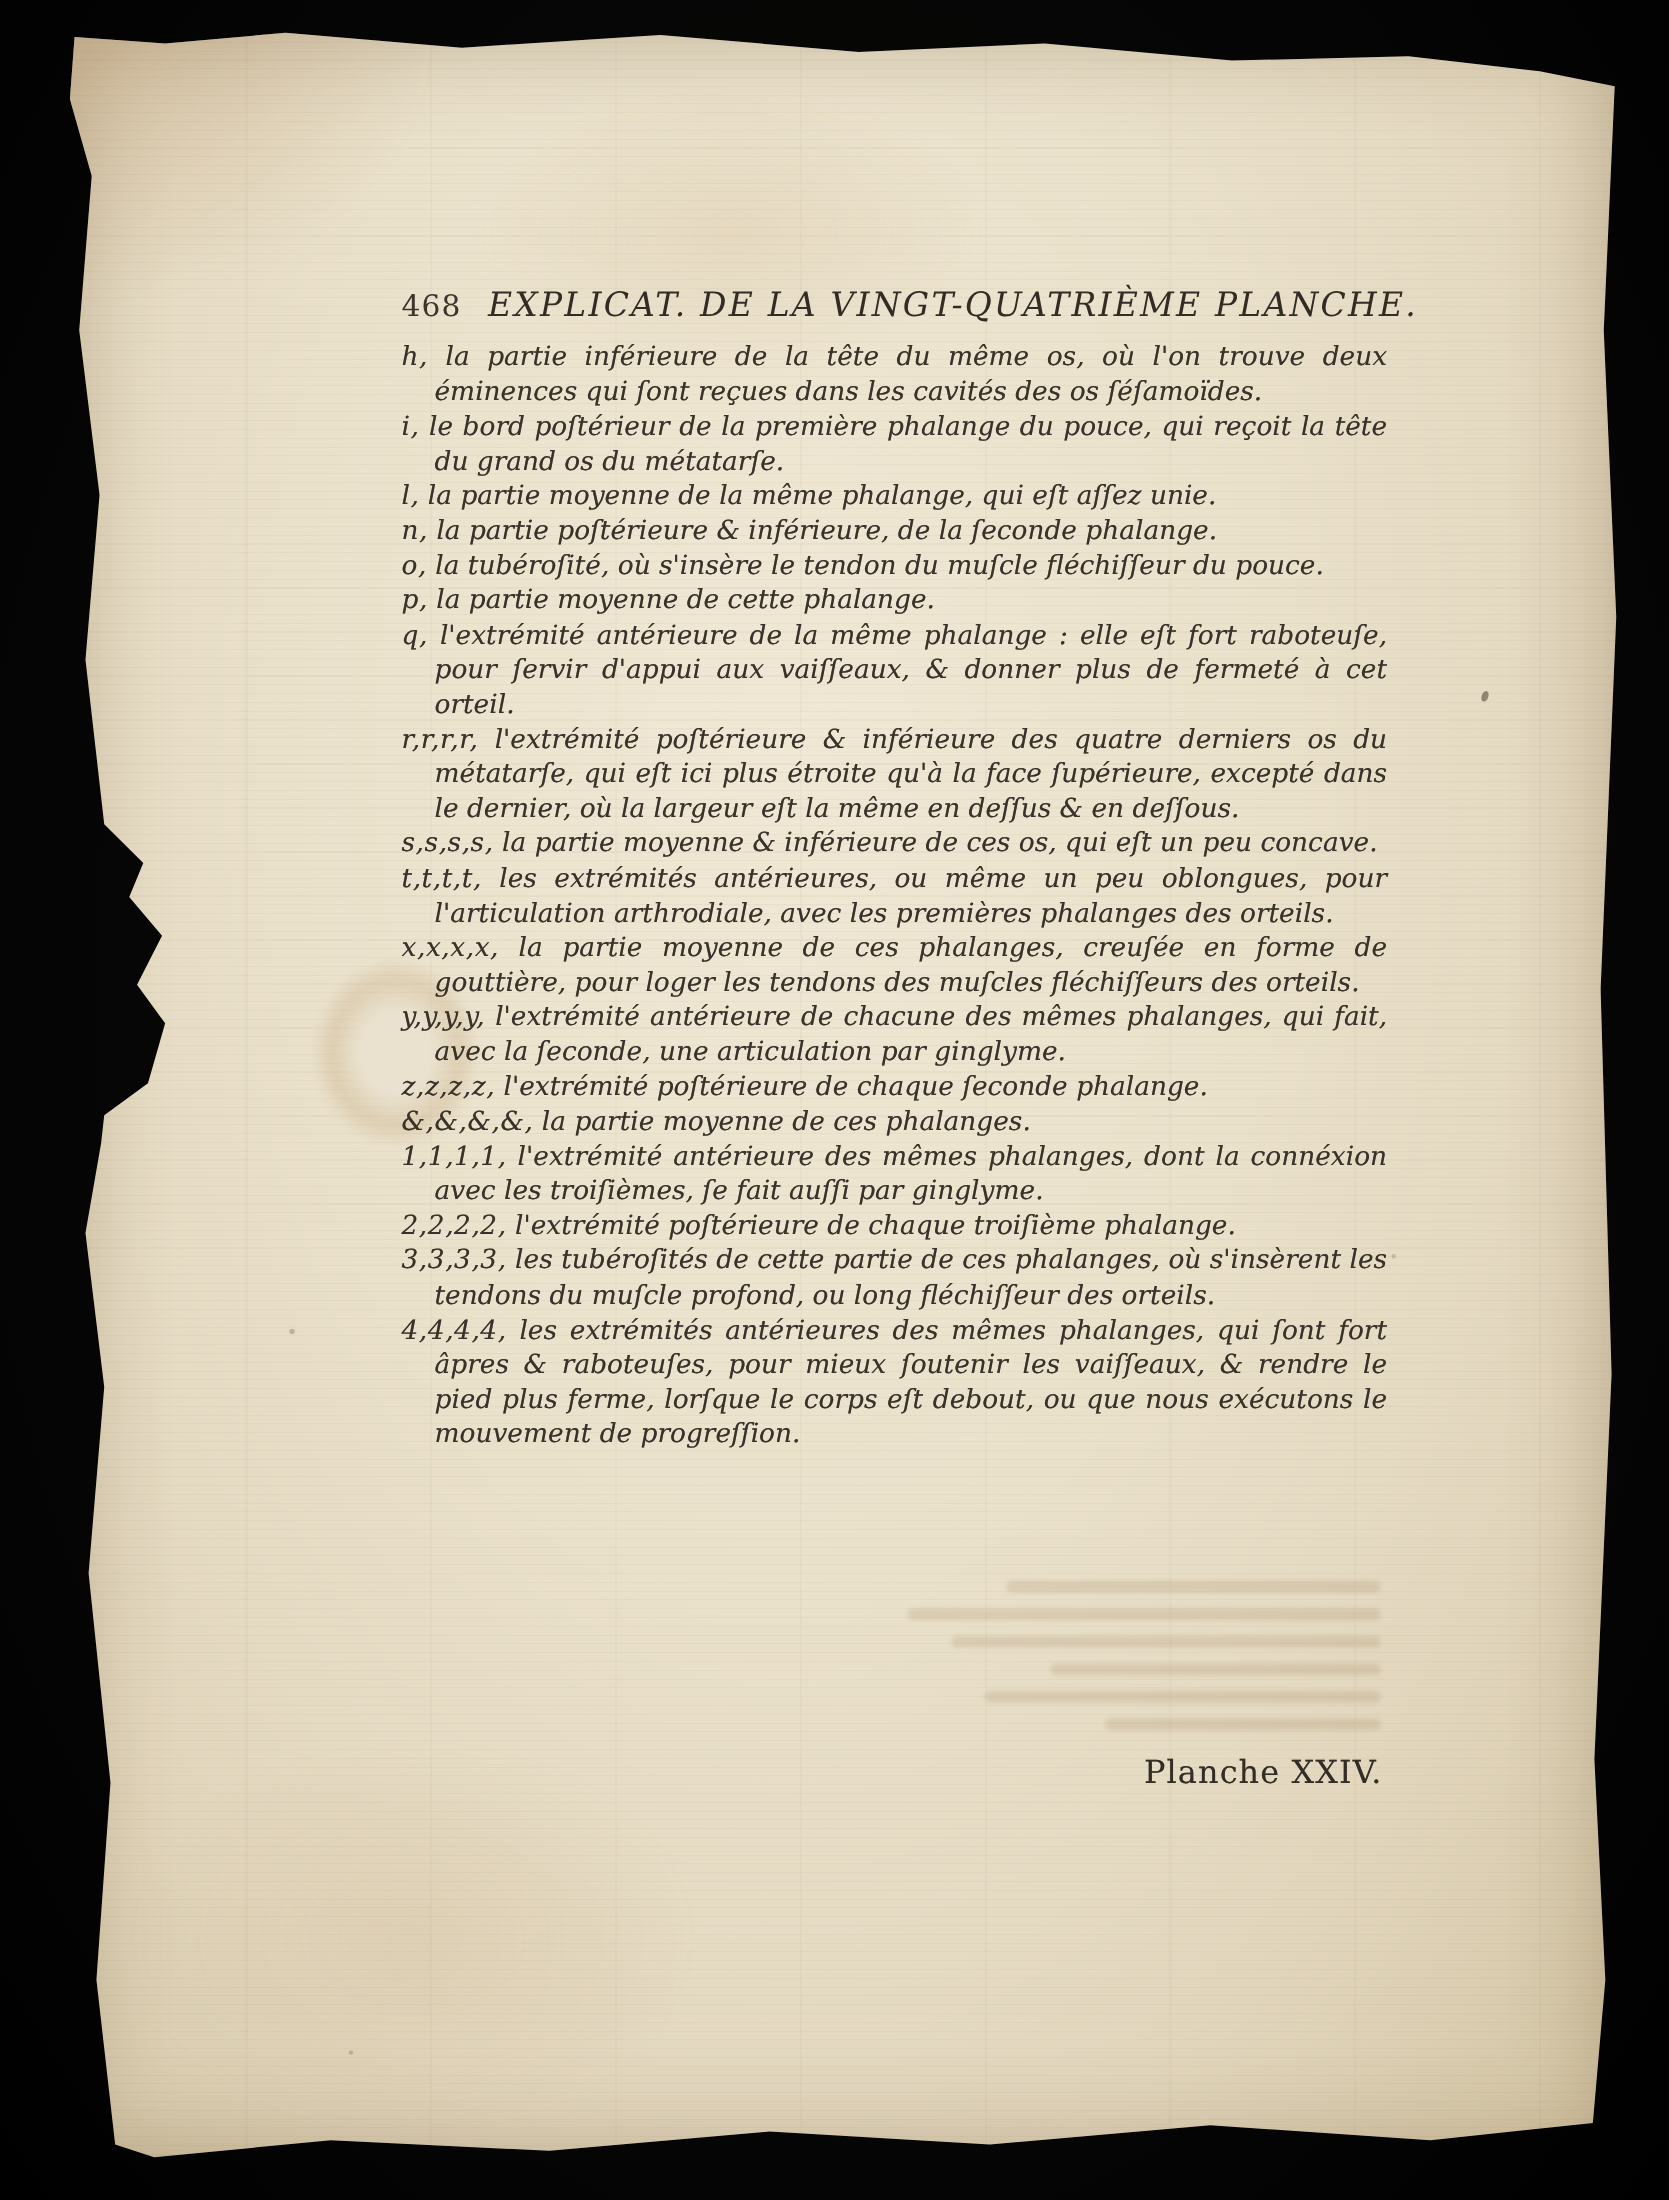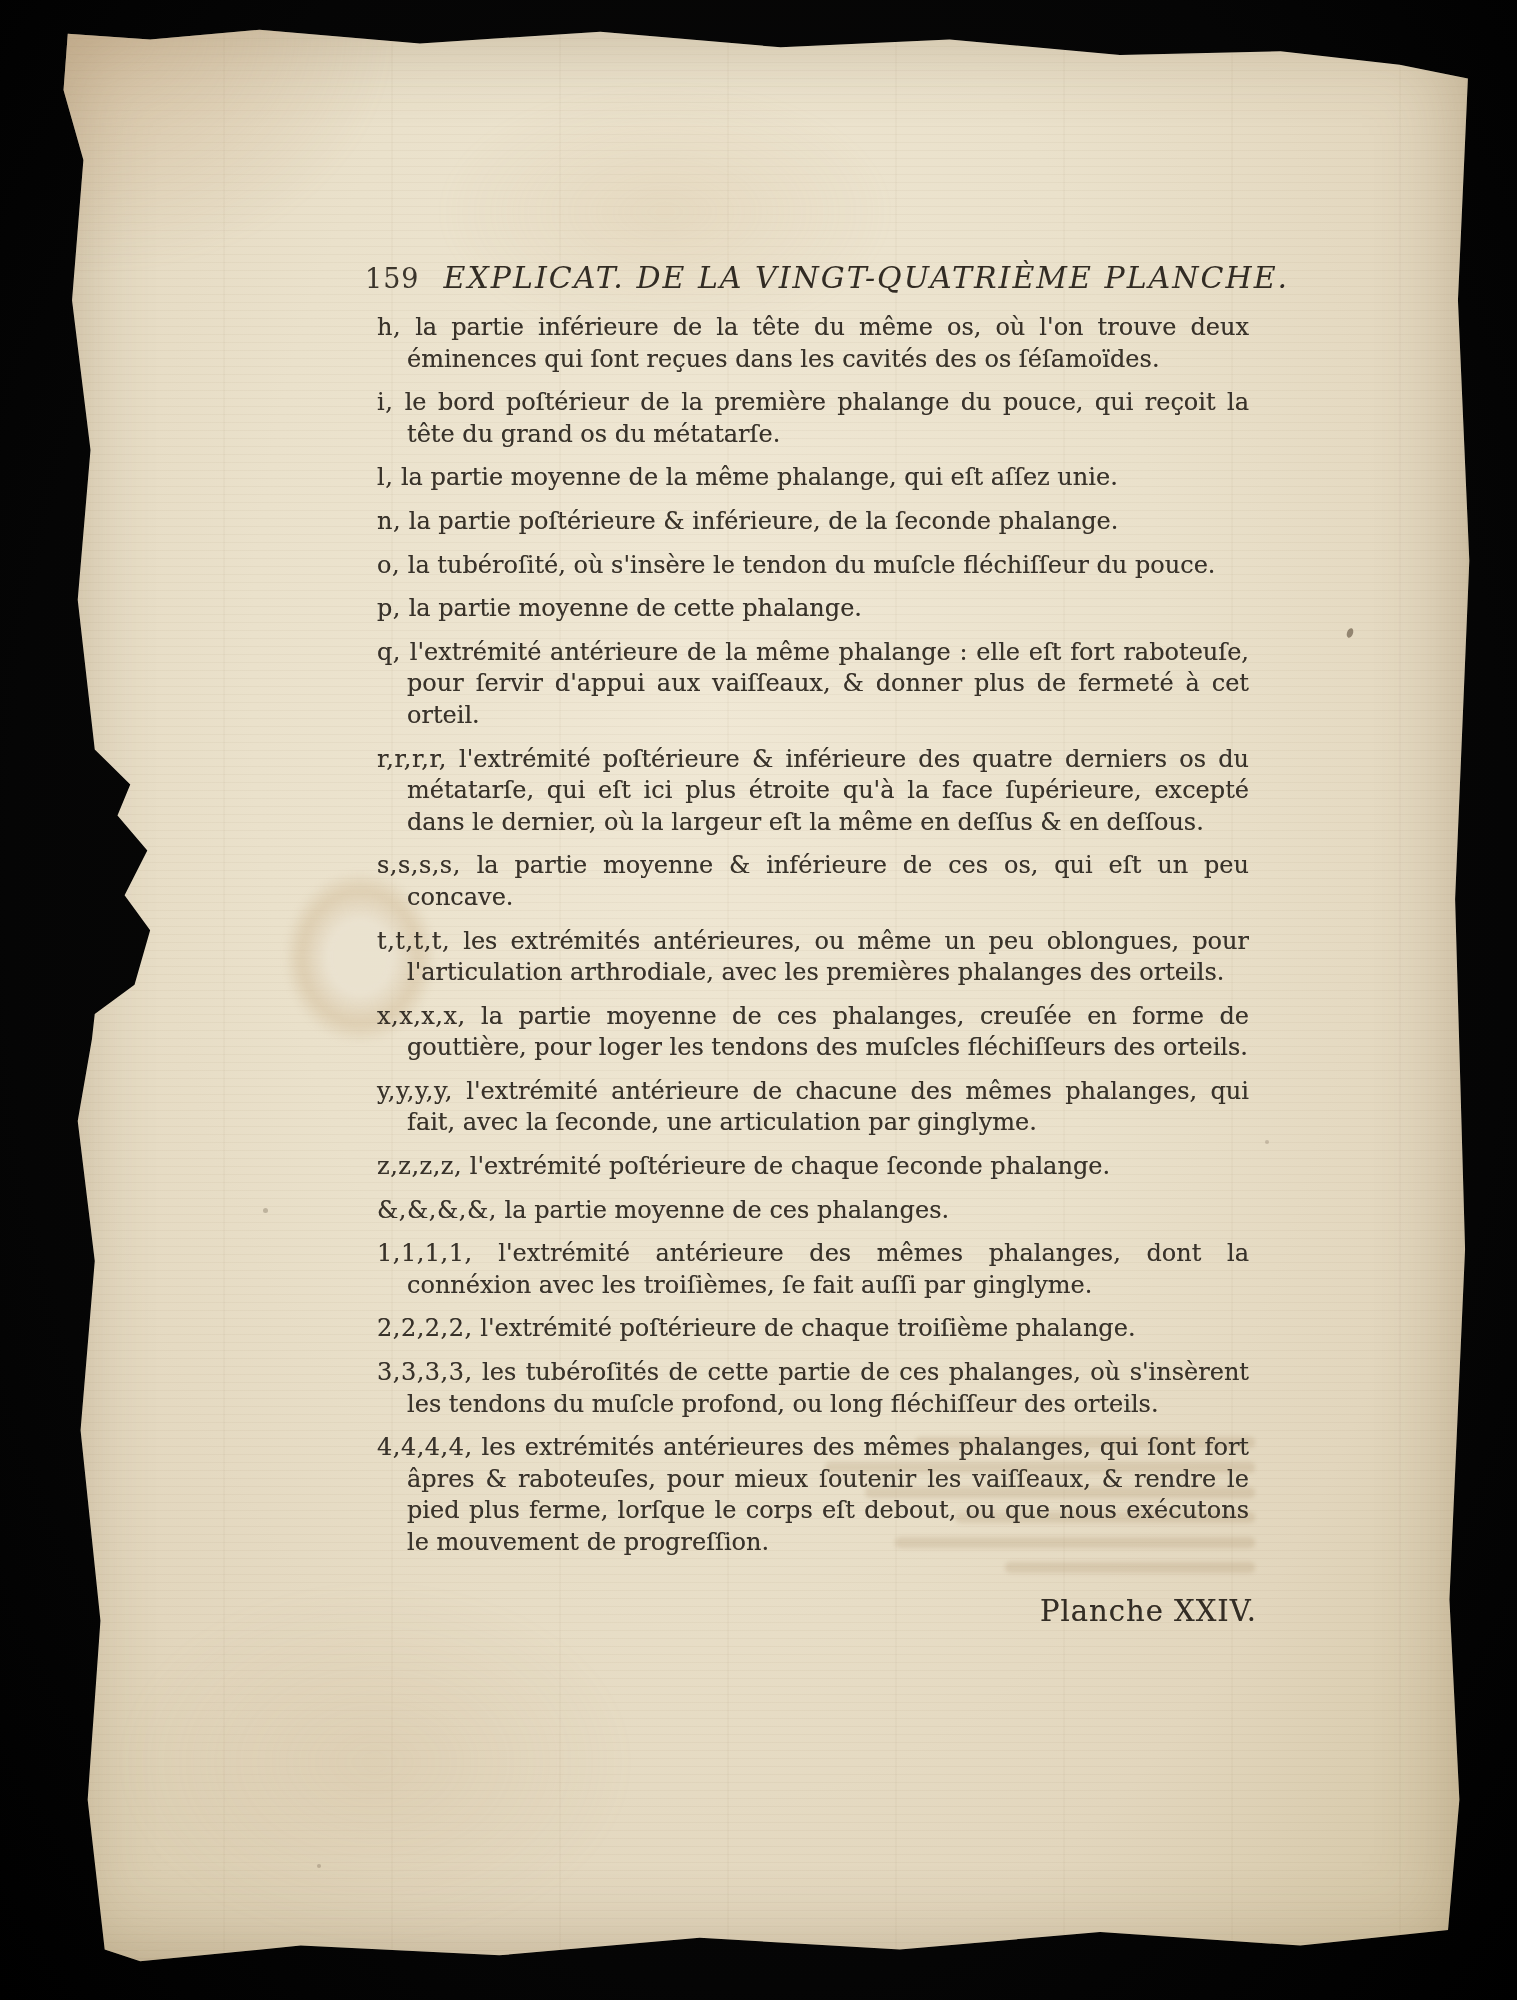--- a/index.html
+++ b/index.html
@@ -64,22 +64,22 @@
   .verso .v4{width:300px;}.verso .v5{width:360px;}.verso .v6{width:250px;}
 
   .content{position:absolute;left:310px;top:238px;width:896px;color:#38322a;}
   .page-header{display:flex;align-items:baseline;height:40px;margin-bottom:9px;white-space:nowrap;}
   .pagenum{font-size:27px;letter-spacing:1px;color:#3b352c;}
   .title{
     font-style:italic;font-size:30px;margin-left:24px;letter-spacing:2px;
     color:#322c24;transform:scaleY(1.02);
   }
   .entries{font-size:24px;line-height:31.6px;text-align:justify;}
-  .entry{margin:12px;padding-left:30px;text-indent:-30px;
-         text-shadow:0 0 0.5px rgba(56,50,42,0.55);}
+  .entry{margin:0;padding-left:30px;text-indent:-30px;
+         text-shadow:0 0 0.5px rgba(56,50,42,0.55);font-style:italic;}
   .entry .lbl{letter-spacing:0.5px;}
   .plate-ref{
     position:absolute;left:985px;top:1572px;font-size:29px;
     color:#332d25;letter-spacing:1px;white-space:nowrap;
     text-shadow:0 0 0.5px rgba(51,45,37,0.5);
   }
 </style>
 </head>
 <body>
 
@@ -99,21 +99,21 @@
       <span class="v1"></span>
         <span class="v2"></span>
         <span class="v3"></span>
       <span class="v4"></span>
         <span class="v5"></span>
         <span class="v6"></span>
     </div>
 
     <div class="content">
       <div class="page-header">
-        <span class="pagenum">159</span>
+        <span class="pagenum">468</span>
         <span class="title">EXPLICAT. DE LA VINGT-QUATRIÈME PLANCHE.</span>
       </div>
       <div class="entries">
     <p class="entry"><span class="lbl">h,</span><span> la partie inférieure de la tête du même os, où l'on trouve deux éminences qui ſont reçues dans les cavités des os ſéſamoïdes.</span></p>
 
     <p class="entry"><span class="lbl">i,</span><span> le bord poſtérieur de la première phalange du pouce, qui reçoit la tête du grand os du métatarſe.</span></p>
 
 
     <p class="entry"><span class="lbl">l,</span><span> la partie moyenne de la même phalange, qui eſt aſſez unie.</span></p>
 

